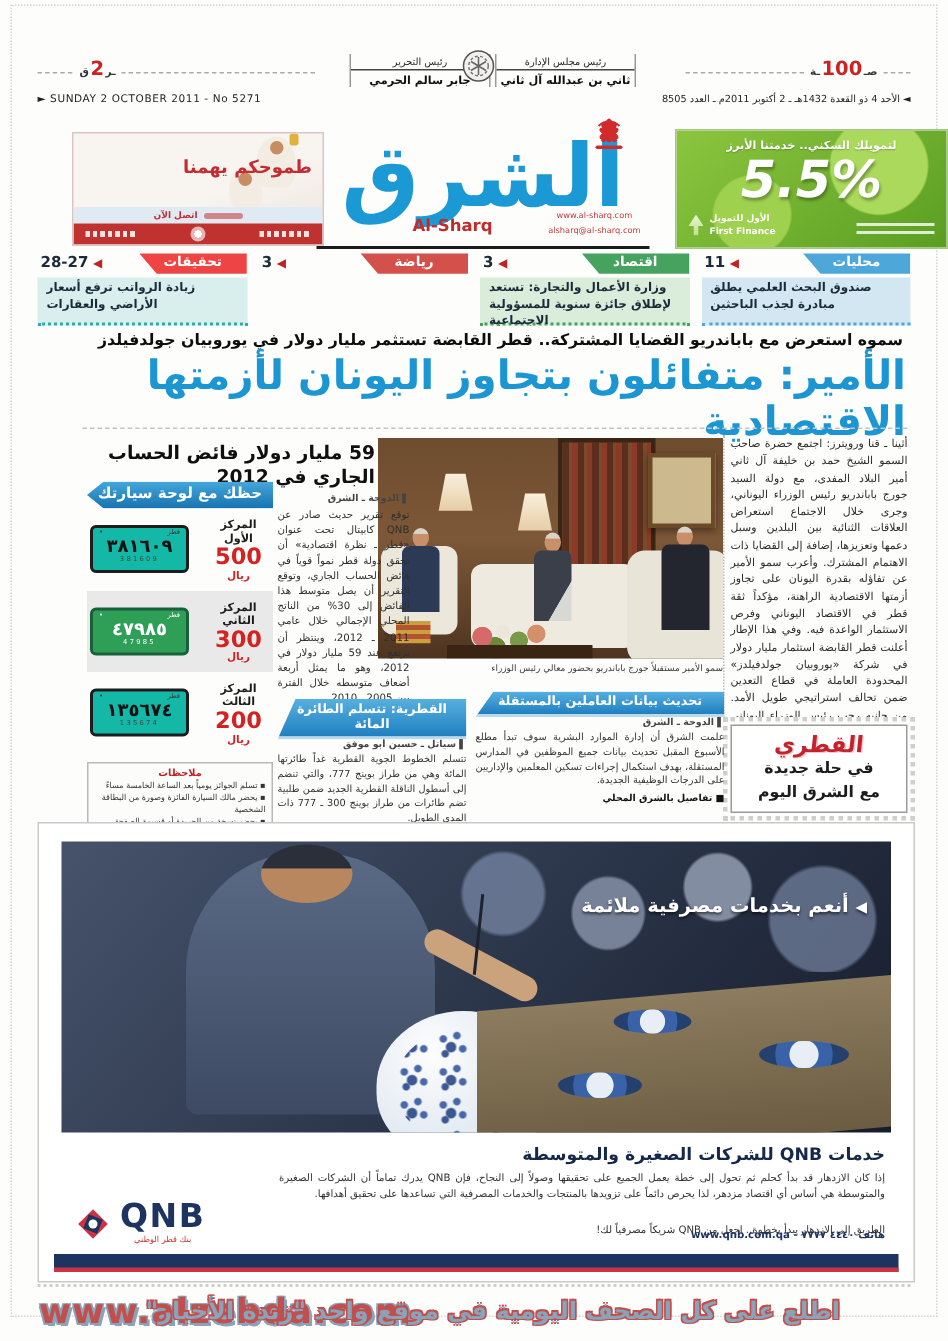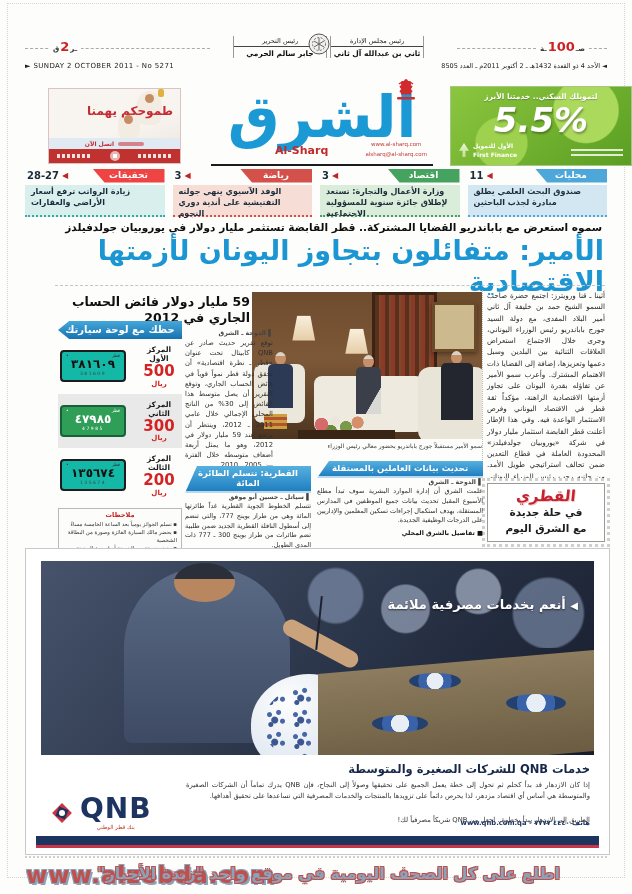--- a/index.html
+++ b/index.html
@@ -20,21 +20,21 @@
   .date-ar{position:absolute;right:0;top:26px;font-size:6.5px;direction:rtl;color:#222;}
   .mast-block{position:absolute;top:0;width:92px;text-align:center;}
   .mb-chair{left:305px;border-left:1px solid #999;border-right:1px solid #999;}
   .mb-editor{left:208px;border-left:1px solid #999;border-right:1px solid #999;}
   .mb-title{font-size:6.5px;color:#222;border-bottom:1px solid #444;padding:1px 0;direction:rtl;}
   .mb-name{font-size:7.5px;font-weight:bold;color:#111;padding-top:2px;direction:rtl;}
   .emblem{position:absolute;left:283px;top:-3px;width:22px;height:22px;}
 
   
   .ad-left{position:absolute;left:48px;top:88px;width:131px;height:74px;border:1px solid #dcc3c3;
-        background:linear-gradient(160deg,#f8f4f0 55%,#ece3dc);overflow:hidden;}
+        background:linear-gradient(160deg,#f8f4f0 55%,#ece3dc);overflow:hidden;padding-left:35px;}
   .al-head{position:absolute;right:7px;top:15px;color:#c42b33;font-weight:900;font-size:12px;direction:rtl;}
   .al-fig1,.al-fig2{position:absolute;border-radius:50% 50% 30% 30%;background:#f3ece2;}
   .al-fig1{right:18px;top:2px;width:26px;height:34px;}
   .al-fig2{right:40px;top:22px;width:22px;height:28px;}
   .al-h1,.al-h2{position:absolute;width:9px;height:9px;border-radius:50%;background:#c78d62;}
   .al-h1{right:26px;top:5px;} .al-h2{right:47px;top:26px;}
   .al-cup{position:absolute;right:16px;top:0;width:6px;height:8px;background:#e2b13c;border-radius:2px;}
   .al-strip{position:absolute;left:0;right:0;bottom:14px;height:11px;background:#dfeaf2;
         display:flex;align-items:center;justify-content:center;gap:4px;}
   .al-phone{color:#c42b33;font-size:6px;font-weight:bold;direction:rtl;}
@@ -208,21 +208,21 @@
   .pl-b{right:5%;bottom:22%;width:60px;height:18px;}
   .pl-c{right:30%;bottom:12%;width:56px;height:17px;}
   .qnb-overlay{position:absolute;right:14px;top:36px;color:#fff;font-weight:bold;font-size:13px;direction:rtl;
         text-shadow:0 1px 2px rgba(0,0,0,.6);}
   .qnb-ov-arrow{font-size:10px;margin-right:2px;}
   .qnb-head{position:absolute;right:19px;top:213px;direction:rtl;font-size:11.5px;font-weight:bold;color:#16284a;}
   .qnb-body{position:absolute;right:19px;left:160px;top:231px;direction:rtl;font-size:6.8px;
         text-align:justify;line-height:1.6;color:#333;}
   .qnb-tag{position:absolute;right:19px;top:267px;direction:rtl;font-size:6.8px;color:#333;}
   .qnb-logo{position:absolute;left:24px;bottom:24px;display:flex;align-items:center;gap:6px;}
-  .qnb-word{font-size:28px;font-weight:900;color:#1d3461;letter-spacing:1px;line-height:1;}
+  .qnb-word{font-size:22px;font-weight:900;color:#1d3461;letter-spacing:1px;line-height:1;}
   .qnb-ar{font-size:5.5px;color:#c0392b;text-align:center;margin-top:1px;}
   .qnb-contact{position:absolute;right:19px;bottom:27px;direction:rtl;font-size:6.8px;font-weight:bold;color:#1d3461;}
   .qnb-bar{position:absolute;left:10px;right:10px;bottom:6px;height:9px;background:#1d3461;
         border-bottom:3px solid #cc3344;}
 
   
   .footerband{position:absolute;left:0;right:0;top:856px;height:38px;}
   .footerband::before{content:"";position:absolute;left:25px;right:25px;top:0;border-top:2px dotted #cfcfcd;}
   .fb-url{position:absolute;left:26px;top:6px;font-size:23px;font-weight:900;color:#c0504d;letter-spacing:1px;
         text-shadow:2px 2px 0 #8ba2b8,-1px -1px 0 #8ba2b8,1px -1px 0 #8ba2b8,-1px 1px 0 #8ba2b8;}
@@ -334,21 +334,20 @@
       <div class="sec-body">وزارة الأعمال والتجارة: تستعد لإطلاق جائزة سنوية للمسؤولية الاجتماعية</div>
     </div>
     <div class="section s2">
       <div class="sec-head">
           <span class="sec-tab">رياضة</span>
         <span class="sec-meta">
             <span class="sec-num">3</span>
             <span class="sec-arrow">◀</span>
           </span>
         </div>
-      <div class="sec-body">الوفد الآسيوي ينهي جولته التفتيشية على أندية دوري النجوم</div>
     </div>
     <div class="section s3">
       <div class="sec-head">
           <span class="sec-tab">تحقيقات</span>
         <span class="sec-meta">
             <span class="sec-num">28-27</span>
             <span class="sec-arrow">◀</span>
           </span>
         </div>
       <div class="sec-body">زيادة الرواتب ترفع أسعار الأراضي والعقارات</div>

